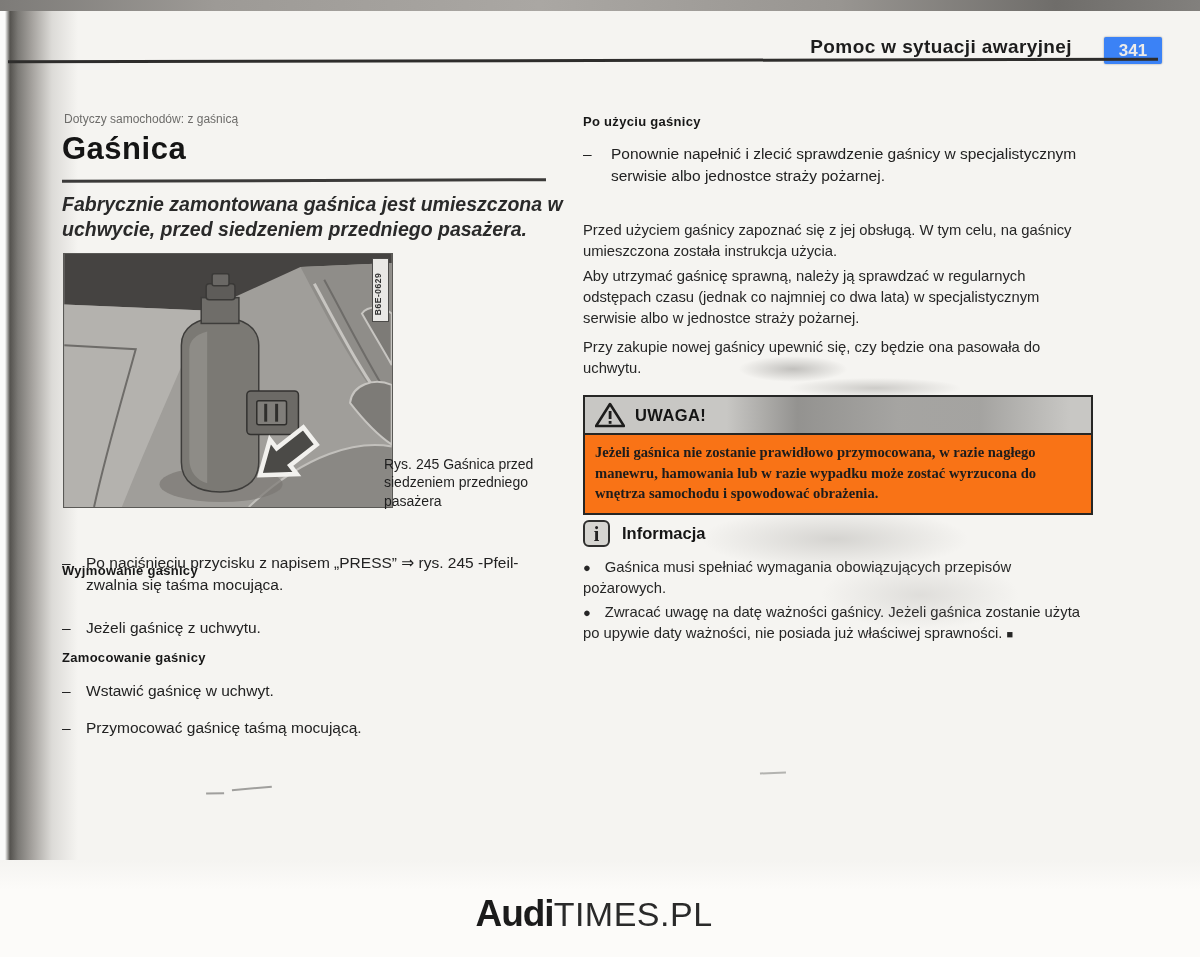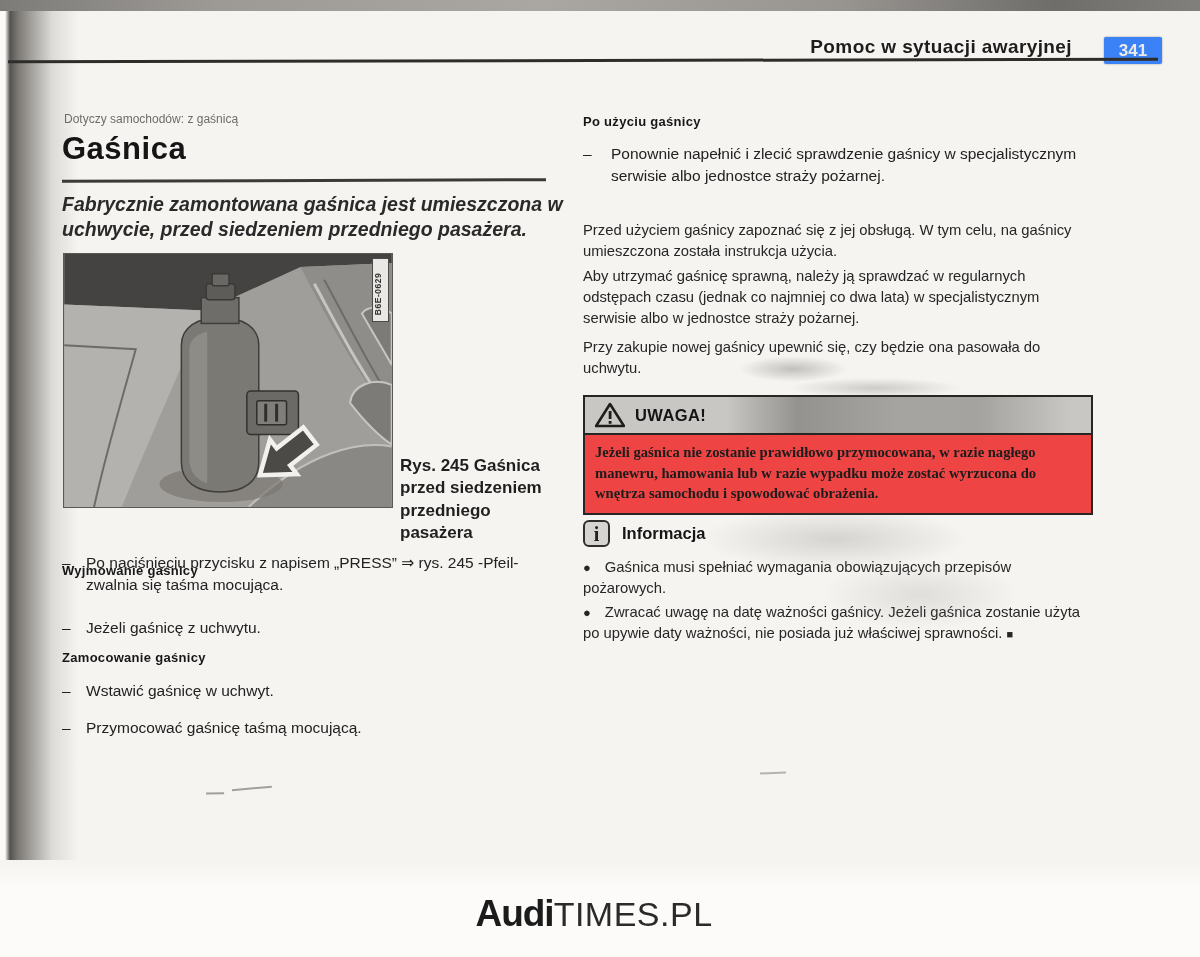--- a/index.html
+++ b/index.html
@@ -34,21 +34,21 @@
   .title-rule { left:62px; top:179px; width:484px; height:3px; background:#3b3a39; transform:rotate(-.2deg); }
   .intro { left:62px; top:192px; width:502px; font-size:19.5px; font-weight:bold; font-style:italic;
     line-height:1.28; color:#2a2a2a; }
 
   .figure { left:63px; top:253px; width:330px; height:255px; border:1px solid #5a5956; background:#a09e9a; }
   .figure svg { display:block; width:100%; height:100%; }
   .img-code { position:absolute; right:3px; top:4px; width:17px; height:64px; background:#e9e8e5;
     border:1px solid #4c4b49; overflow:hidden; }
   .img-code span { position:absolute; left:-24px; top:27px; width:64px; height:16px;
     transform:rotate(-90deg); font-size:8.5px; font-weight:bold; color:#333; text-align:center; letter-spacing:.5px; }
-  .fig-caption { left:400px; top:455px; width:165px; font-size:17px; font-weight:bold; line-height:1.32; color:#1f1f1f; }
+  .fig-caption { left:384px; top:455px; width:165px; font-size:14px; font-weight:normal; line-height:1.32; color:#1f1f1f; }
 
   .sec-head { font-size:13px; font-weight:bold; letter-spacing:.3px; color:#171717; }
   .lc-sec1-head { left:62px; top:523px;margin-top:40px; }
   .lc-sec2-head { left:62px; top:650px; }
 
   .dash-item { display:flex; font-size:15.5px; line-height:1.45; color:#222; }
   .dash-item .dash { flex:0 0 24px; }
   .dash-item .txt { flex:1; }
   .lc-item-1 { left:62px; top:552px; width:500px; }
   .lc-item-2 { left:62px; top:617px; width:500px; }
@@ -57,21 +57,21 @@
 
   
   .rc-head { left:583px; top:114px; }
   .rc-item-1 { left:583px; top:143px; width:512px; }
   .rc-item-1 .dash { flex:0 0 28px; }
   .para { font-size:14.8px; line-height:1.42; color:#262626; }
   .rc-p1 { left:583px; top:220px; width:512px; }
   .rc-p2 { left:583px; top:266px; width:512px; }
   .rc-p3 { left:583px; top:337px; width:512px; }
 
-  .warn-box { left:583px; top:395px; width:510px; border:2px solid #262625; background:#ef4444; }
+  .warn-box { left:583px; top:395px; width:510px; border:2px solid #262625; background:#f97316; }
   .warn-head { position:relative; height:38px; background:#c8c7c4; border-bottom:2px solid #262625;
     display:flex; align-items:center; padding:0 10px; }
   .warn-smudge { position:absolute; left:0; top:0; width:100%; height:100%;
     background:linear-gradient(90deg,rgba(0,0,0,0) 28%,rgba(75,74,72,.42) 42%,rgba(85,84,82,.30) 62%,rgba(95,94,92,.34) 78%,rgba(0,0,0,0) 96%); }
   .warn-tri { width:30px; height:26px; margin-right:10px; position:relative; z-index:2; }
   .warn-label { font-size:16.5px; font-weight:bold; letter-spacing:.4px; color:#141414; position:relative; z-index:2; }
   .warn-body { padding:7px 10px 9px 10px; font-size:14.6px; font-weight:bold; line-height:1.42; color:#1c1c1c;font-family:Liberation Serif, serif; }
 
   .info-head { left:583px; top:520px; display:flex; align-items:center; }
   .info-icon { width:27px; height:27px; border:2px solid #2f2f2e; border-radius:6px; background:#d6d5d1;

